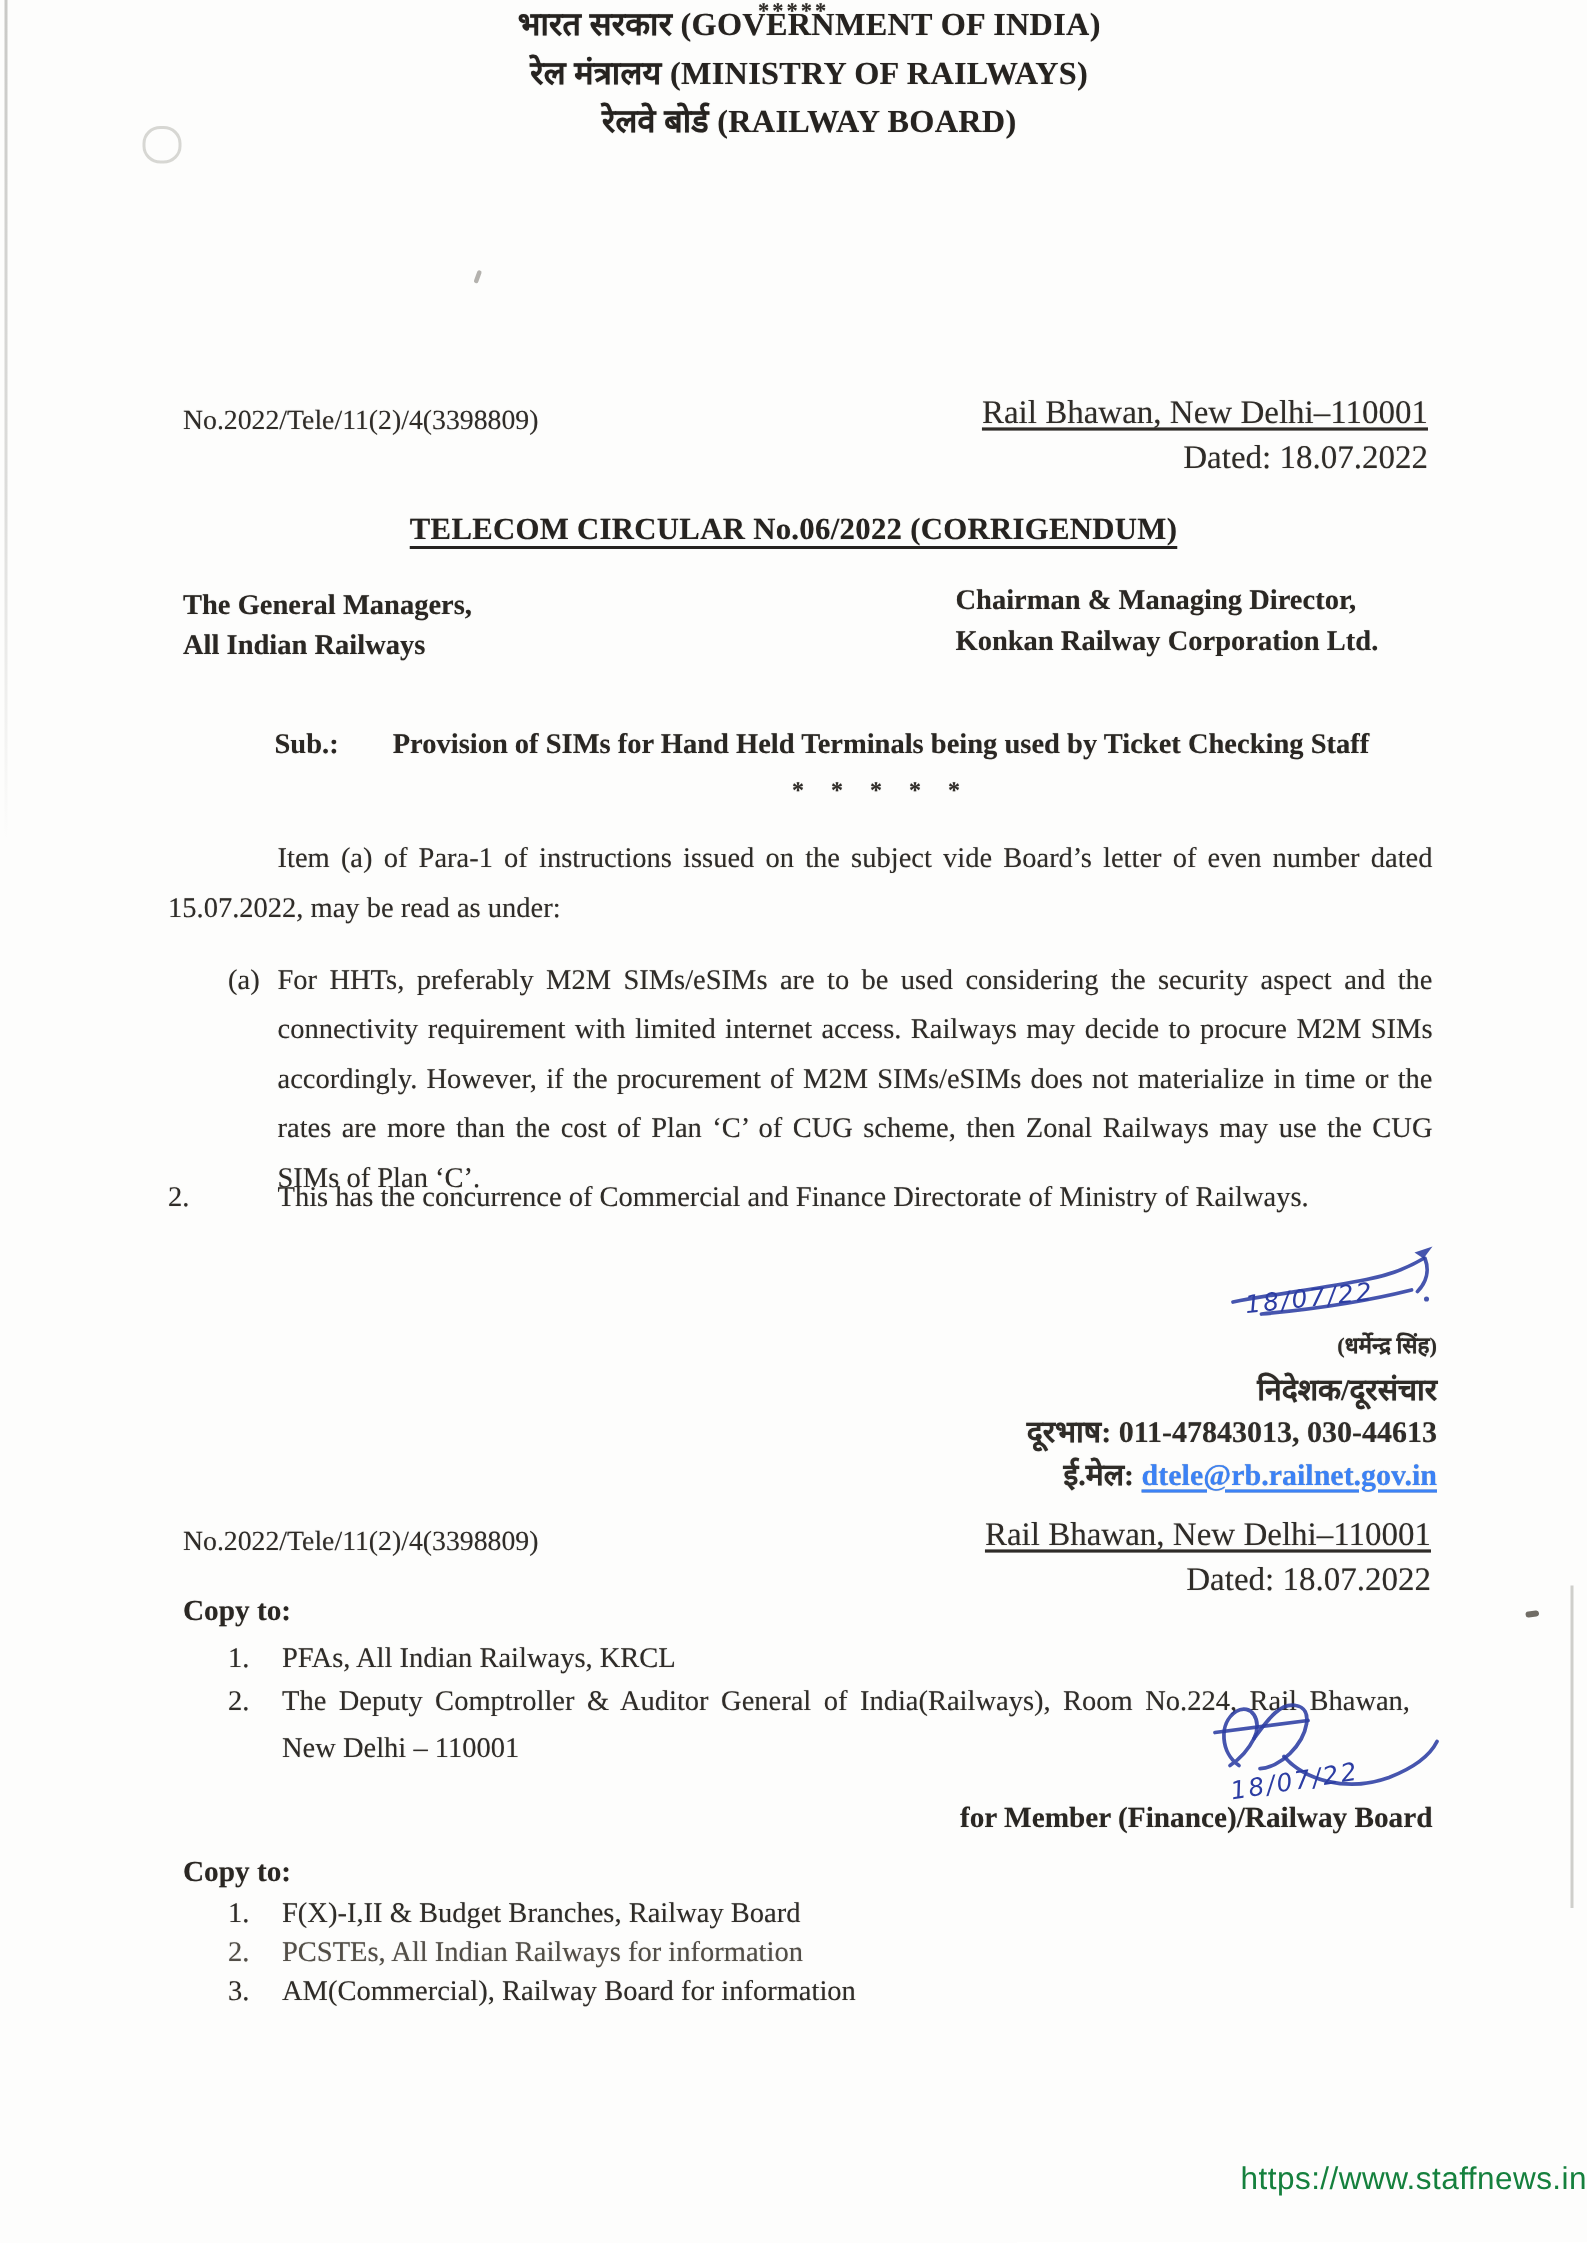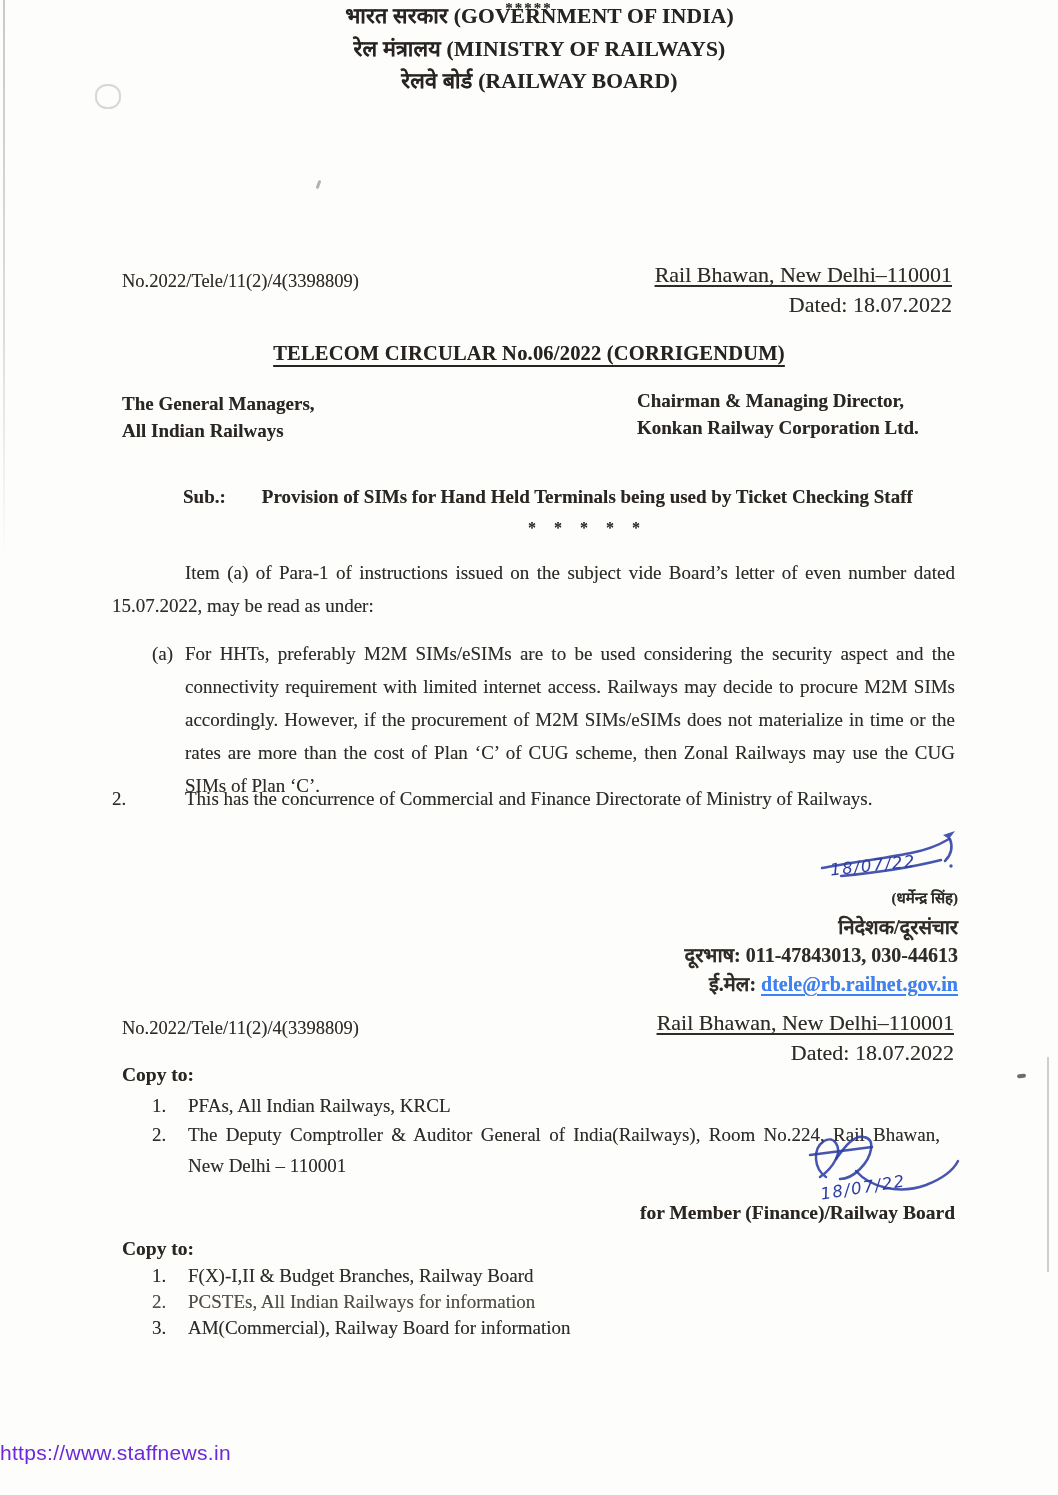--- a/index.html
+++ b/index.html
@@ -82,23 +82,23 @@
   .sig2 { left:798px; top:1125px; width:170px; height:90px; }
   .sig2 svg { position:absolute; left:0; top:0; }
   .sig2 .sig-date { left:22px; top:53px; transform:rotate(-9deg); }
   .for-line { right:103px; top:1202px; font-weight:bold; font-size:19.5px; color:#2a2723; }
 
   .copy2-label { left:122px; top:1238px; }
   .c2-i1 { left:152px; top:1260px; }
   .c2-i2 { left:152px; top:1286px; color:#524e47; }
   .c2-i3 { left:152px; top:1312px; }
 
-  .footer-url { left:0; right:0; top:1441px; text-align:left;
+  .footer-url { left:0; right:0; top:1441px; text-align:right;
     font-family:"Liberation Sans", sans-serif; font-size:21px; font-weight:500;
-    color:#6d28d9; text-shadow:none; letter-spacing:.3px; }
+    color:#15803d; text-shadow:none; letter-spacing:.3px; }
 
   .sig-stroke { stroke:#2c3da3; fill:none; stroke-width:2.5; stroke-linecap:round; opacity:.88; }
   .sig-fill { fill:#2c3da3; opacity:.88; }
 </style>
 </head>
 <body>
 
 <div class="page">
 
   <div class="abs edge-left"></div>

